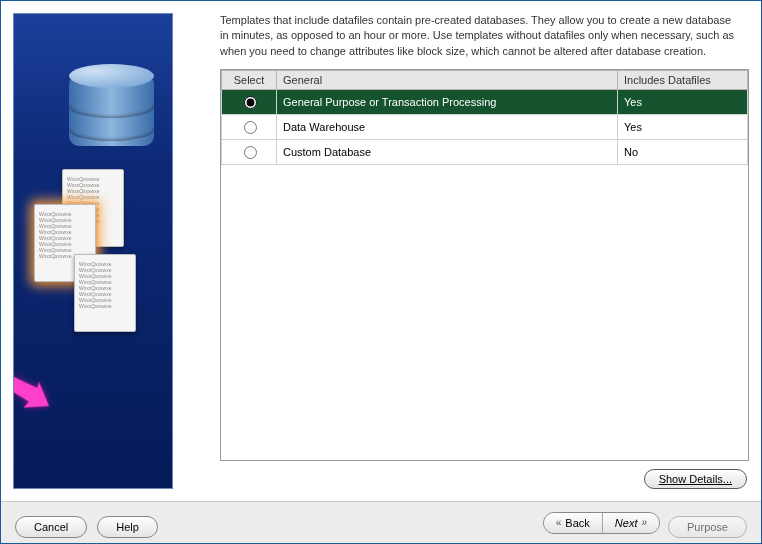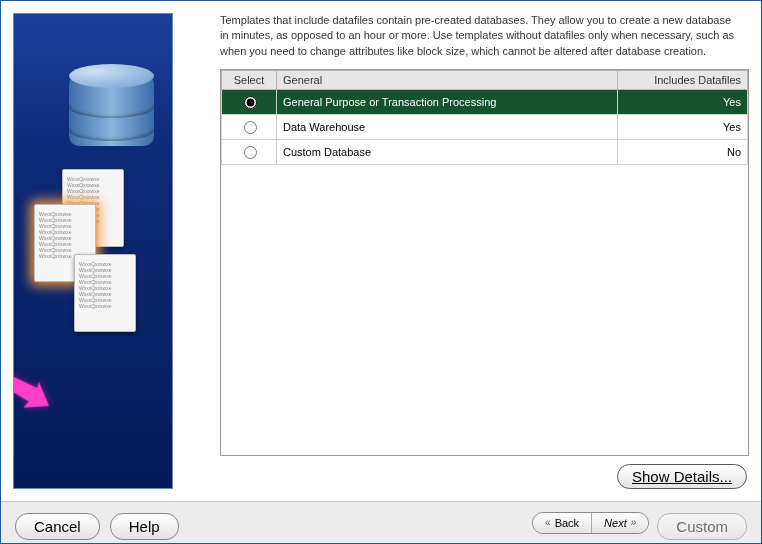--- a/index.html
+++ b/index.html
@@ -142,21 +142,21 @@
   th {
     background: #e6e6e6;
     border: 1px solid #b5b5b5;
     text-align: left;
     font-weight: normal;
     padding: 3px 6px;
     color: #333;
     margin-top: 27px;
   }
   th.sel-col, td.sel-col { width: 55px; text-align: center; }
-  th.inc-col, td.inc-col { width: 130px; text-align: right; }
+  th.inc-col, td.inc-col { width: 130px; text-align: left; }
   td {
     border: 1px solid #d0d0d0;
     padding: 3px 6px;
     height: 22px;
   }
   tr.selected td {
     background: #14532d;
     color: #fff;
   }
   tr.selected input[type=radio] { accent-color: #000; }
@@ -165,39 +165,39 @@
   .details-row {
     display: flex;
     justify-content: flex-end;
     padding: 8px 2px 0 0;
   }
   .show-details-btn {
     border: 1.5px solid #5a5a5a;
     border-radius: 13px;
     background: linear-gradient(to bottom,#fefefe,#e4e4e4);
     padding: 3px 14px;
-    font-size: 15px;
+    font-size: 11px;
     text-decoration: underline;
     color: #000;
   }
 
   .footer {
     height: 42px;
     border-top: 1px solid #c9c9c9;
     background: #ececec;
     display: flex;
     align-items: center;
     padding: 0 14px;
   }
   .pill-btn {
     border: 1px solid #888;
     border-radius: 13px;
     background: linear-gradient(to bottom,#fefefe,#e4e4e4);
     padding: 4px 18px;
-    font-size: 15px;
+    font-size: 11px;
     color: #000;
     display: inline-flex;
     align-items: center;
     gap: 4px;
     margin-top: 8px;
   }
   .pill-btn .ul { }
   .footer .spacer { flex: 1; }
   .nav-group { display: flex; border: 1px solid #888; border-radius: 13px; overflow: hidden; }
   .nav-group .nav-btn {
@@ -290,16 +290,16 @@
       <div class="nav-btn">
         <span class="chev">«</span>
         <span><span class="ul">B</span><span>ack</span></span>
       </div>
       <div class="nav-btn">
         <span><span class="ul">N</span><span>ext</span></span>
         <span class="chev">»</span>
       </div>
     </div>
     <span style="width:8px;"></span>
-    <button class="pill-btn" style="opacity:.55;">Custom</button>
+    <button class="pill-btn" style="opacity:.55;">Purpose</button>
   </div>
 
 </div>
 
 </body></html>

